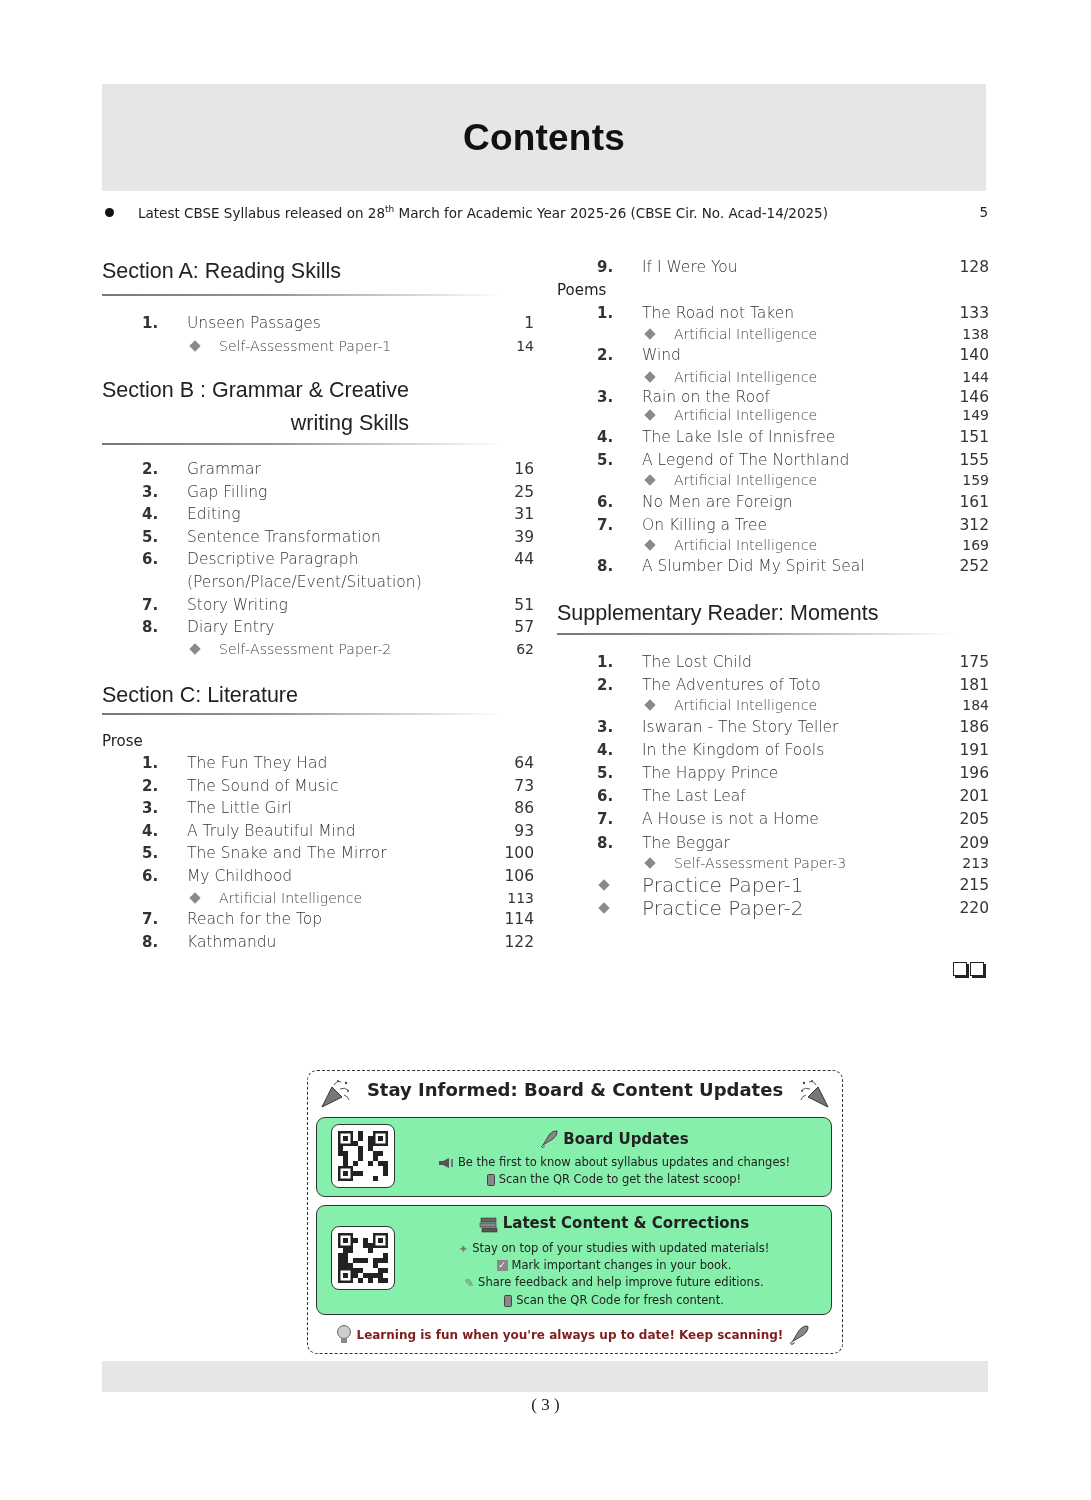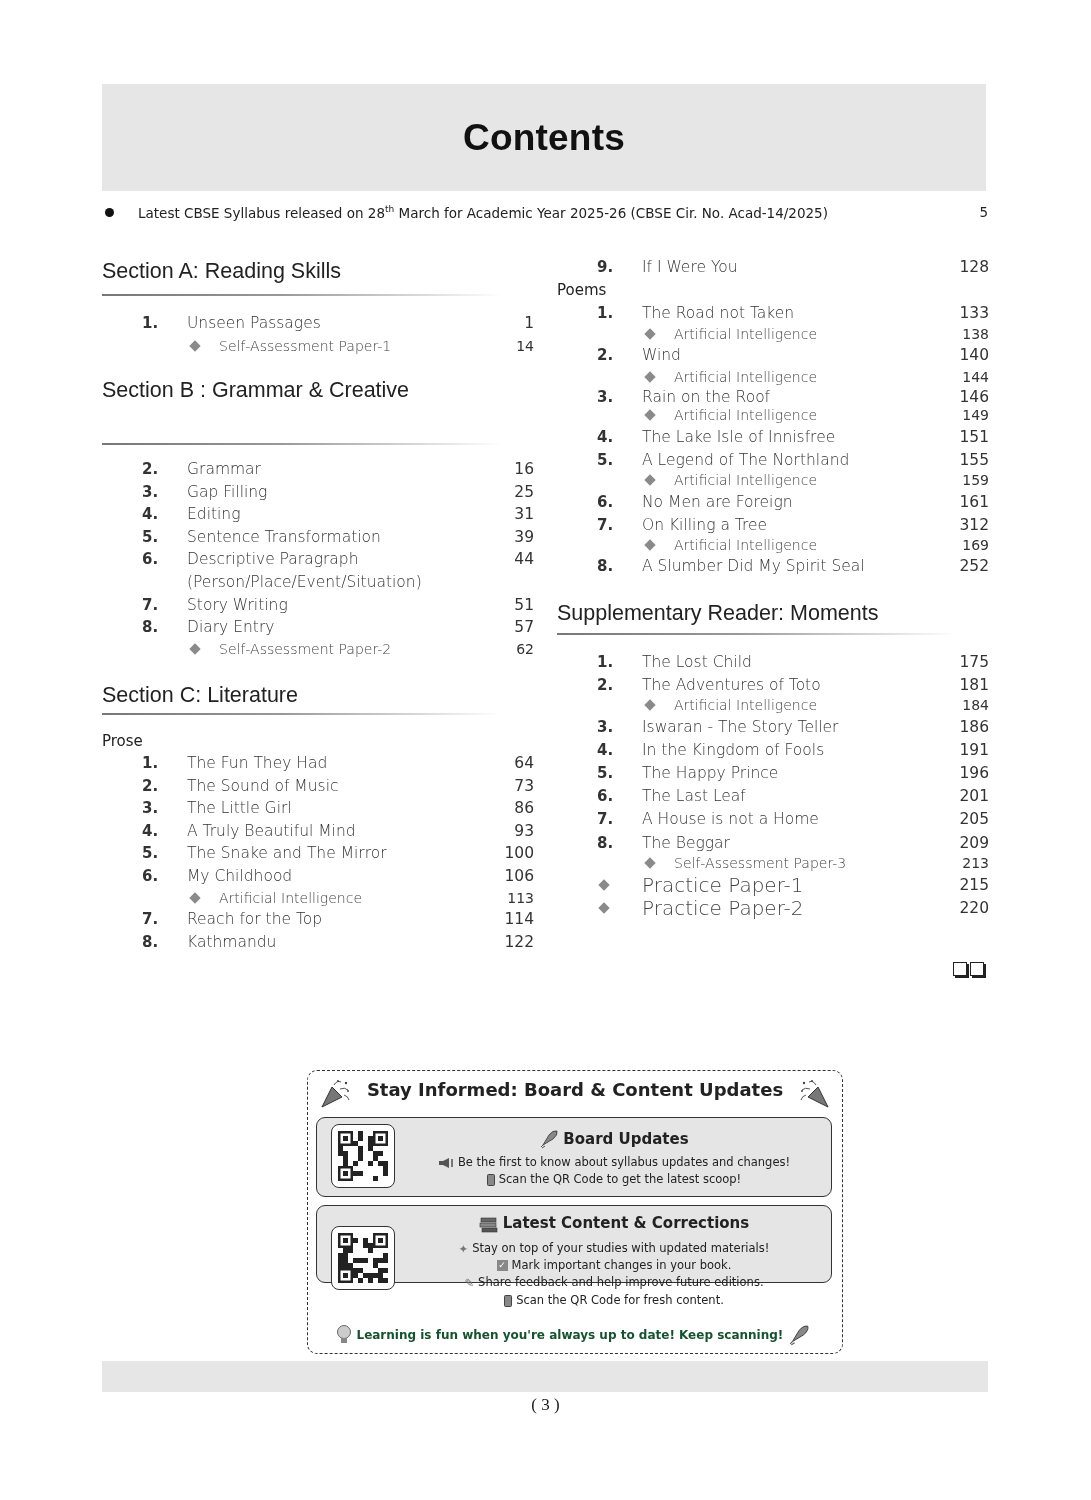--- a/index.html
+++ b/index.html
@@ -52,39 +52,39 @@
 
   
   .updates { position: absolute; left: 307px; top: 1070px; width: 536px; height: 284px;
              border: 1.5px dashed #333; border-radius: 10px; box-sizing: border-box;
              font-family: "DejaVu Sans", sans-serif; }
   .updates .head { position: absolute; left: 0; right: 0; top: 8px; text-align: center;
                    font-size: 18px; font-weight: bold; color: #222; }
   .party { position: absolute; top: 6px; width: 34px; height: 34px; }
   .party.left { left: 10px; }
   .party.right { right: 10px; transform: scaleX(-1); }
-  .card { position: absolute; left: 8px; right: 10px; background: #e5e5e5;
+  .card { position: absolute; left: 8px; right: 10px; background: #86efac;
           border: 1.5px solid #333; border-radius: 9px; box-sizing: border-box; }
   .card.c1 { top: 46px; height: 80px; }
-  .card.c2 { top: 134px; height: 78px; }
+  .card.c2 { top: 134px; height: 110px; }
   .qr { position: absolute; left: 14px; width: 64px; height: 64px; background: #fff;
         border: 1.5px solid #333; border-radius: 8px; box-sizing: border-box; }
   .card.c1 .qr { top: 6px; }
   .card.c2 .qr { top: 20px; }
   .qr svg { position: absolute; left: 6px; top: 6px; }
   .card .ctitle { position: absolute; left: 80px; right: 0; text-align: center;
                   font-size: 15px; font-weight: bold; color: #222; }
   .card.c1 .ctitle { top: 11px; }
   .card.c2 .ctitle { top: 8px; }
   .card .line { position: absolute; left: 80px; right: 0; text-align: center;
                 font-size: 11.5px; color: #222; white-space: nowrap; }
   .card .line b { font-weight: normal; }
   .ico { display: inline-block; vertical-align: middle; margin-right: 4px; }
   .footer-line { position: absolute; left: 0; right: 0; top: 253px; text-align: center;
-                 font-size: 12px; font-weight: bold; color: #14532d; }
+                 font-size: 12px; font-weight: bold; color: #7f1d1d; }
 
   .bottom-band { position: absolute; left: 102px; top: 1361px; width: 886px; height: 31px;
                  background: #e6e6e6; }
   .page-num { position: absolute; left: 0; width: 1091px; top: 1395px; text-align: center;
               font-family: "Liberation Serif", serif; font-size: 17px; color: #222; }
 </style>
 </head>
 <body>
 
 <div class="title-band">
@@ -108,20 +108,21 @@
       </div>
       <div class="entry sub" style="top: 336px;">
         <span class="dia"></span>
         <span class="lbl">Self-Assessment Paper-1</span>
         <span class="pg">14</span>
       </div>
     </div>
 
   <div class="sec-head" style="top:374px">
     <span>Section B : Grammar &amp; Creative</span>
+    <span class="indent2">writing Skills</span>
   </div>
   <div class="sec-rule" style="top:443px"></div>
   <div id="sec-b-list">
       <div class="entry" style="top: 458px;">
         <span class="num">2.</span>
         <span class="lbl">Grammar</span>
         <span class="pg">16</span>
       </div>
       <div class="entry" style="top: 480.6px;">
         <span class="num">3.</span>

